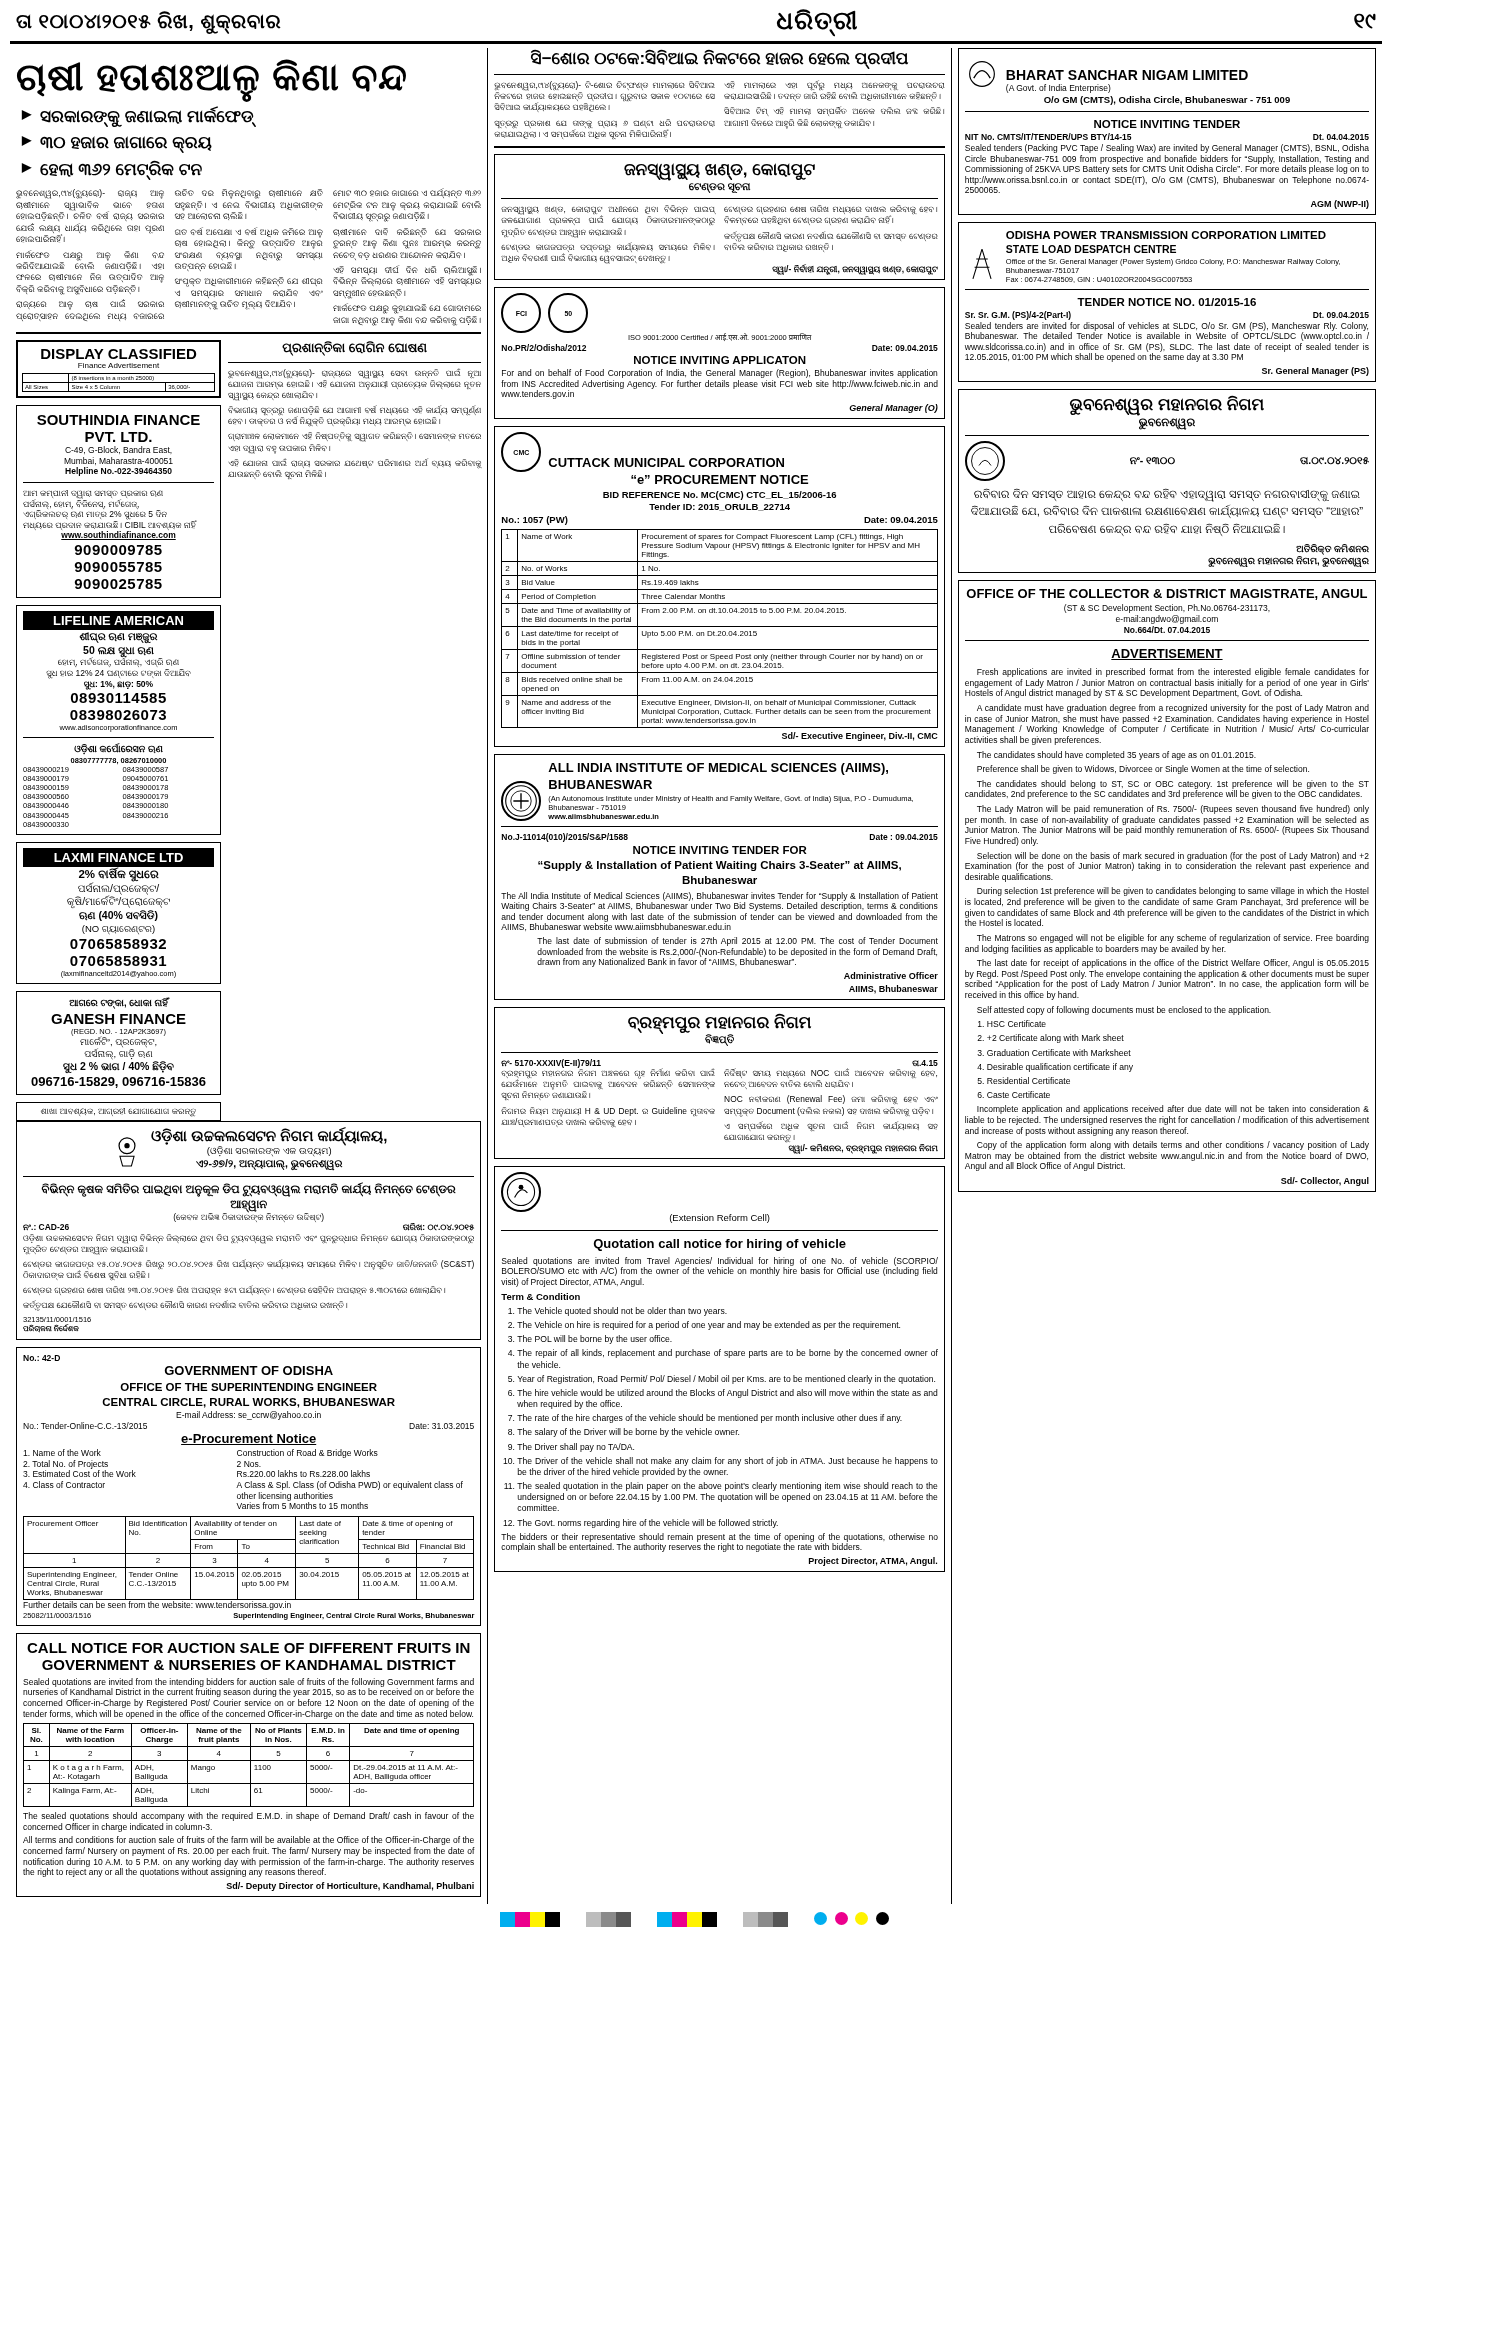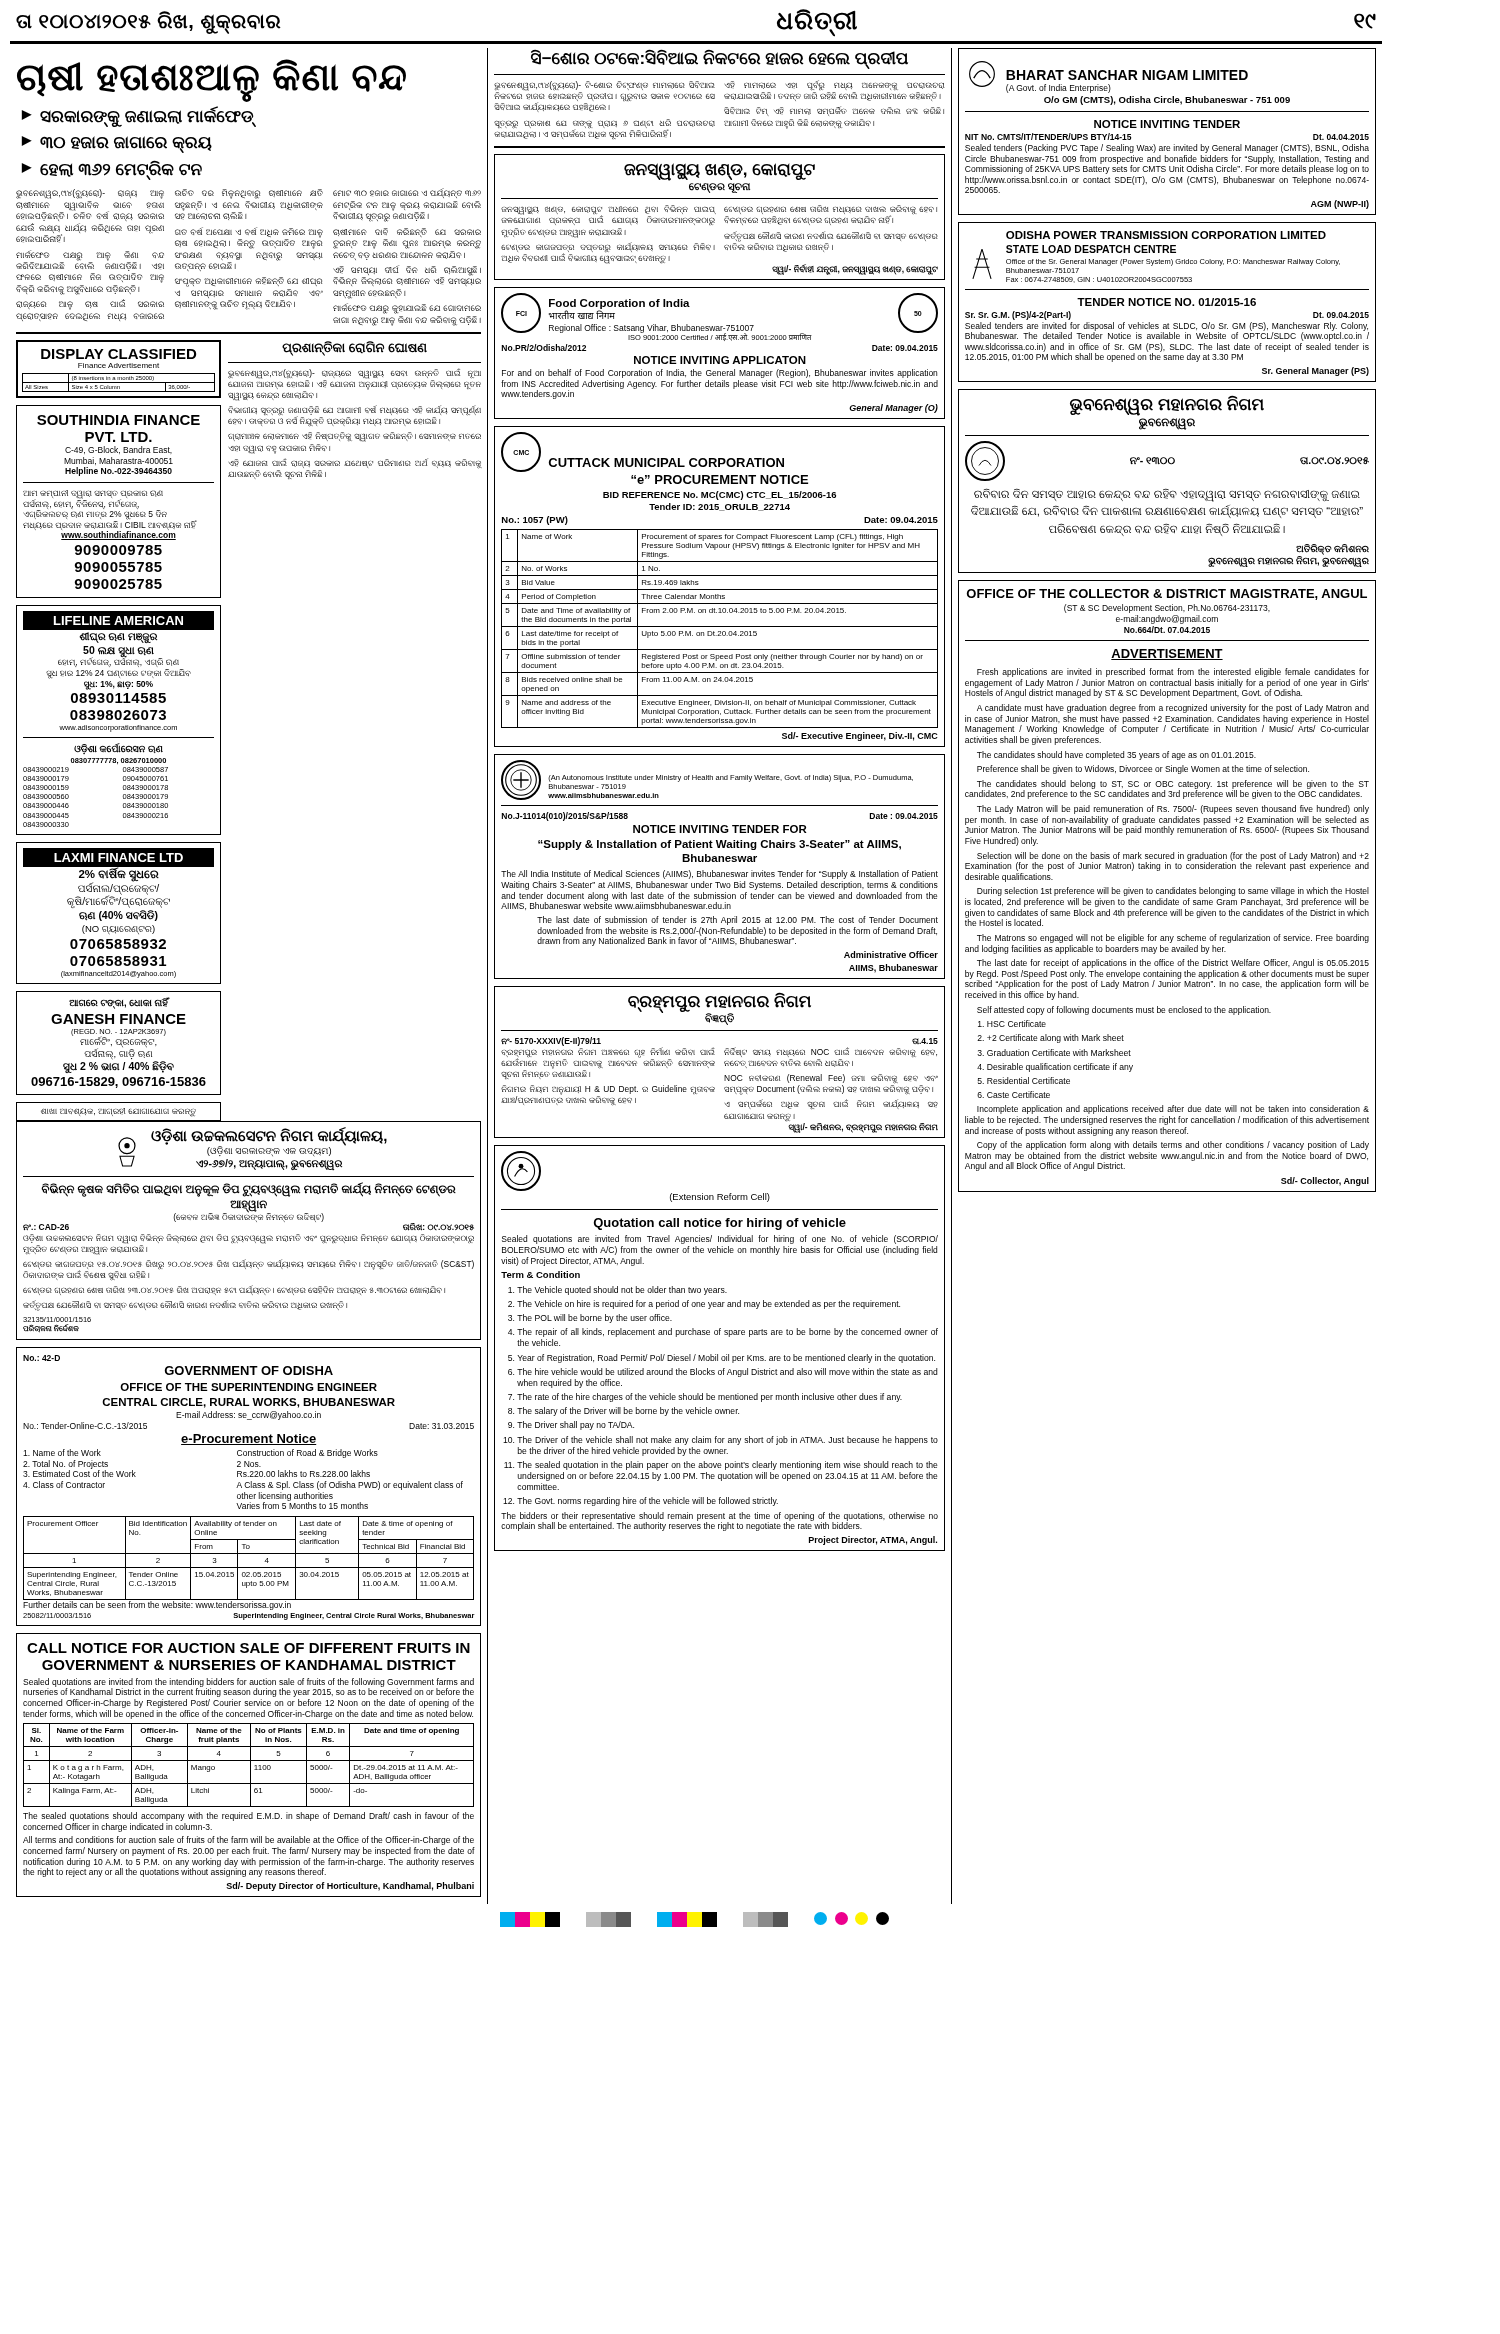--- a/index.html
+++ b/index.html
@@ -430,25 +430,20 @@
           <p>ଟେଣ୍ଡର କାଗଜପତ୍ର ଦପ୍ତରରୁ କାର୍ଯ୍ୟାଳୟ ସମୟରେ ମିଳିବ। ଅଧିକ ବିବରଣୀ ପାଇଁ ବିଭାଗୀୟ ୱେବସାଇଟ୍ ଦେଖନ୍ତୁ।</p>
           <p>ଟେଣ୍ଡର ଗ୍ରହଣର ଶେଷ ତାରିଖ ମଧ୍ୟରେ ଦାଖଲ କରିବାକୁ ହେବ। ବିଳମ୍ବରେ ପହଞ୍ଚିଥିବା ଟେଣ୍ଡର ଗ୍ରହଣ କରାଯିବ ନାହିଁ।</p>
           <p>କର୍ତ୍ତୃପକ୍ଷ କୌଣସି କାରଣ ନଦର୍ଶାଇ ଯେକୌଣସି ବା ସମସ୍ତ ଟେଣ୍ଡର ବାତିଲ କରିବାର ଅଧିକାର ରଖନ୍ତି।</p>
         </div>
         <div class="t8 b right odia">ସ୍ୱା/- ନିର୍ବାହୀ ଯନ୍ତ୍ରୀ, ଜନସ୍ୱାସ୍ଥ୍ୟ ଖଣ୍ଡ, କୋରାପୁଟ</div>
       </div>
 
       <div class="box">
         <div class="logo-row">
           <div class="seal">FCI</div>
-          <div style="flex:1;">
-            <div class="t11 b">Food Corporation of India</div>
-            <div class="t9">भारतीय खाद्य निगम</div>
-            <div class="t8">Regional Office : Satsang Vihar, Bhubaneswar-751007</div>
-          </div>
           <div class="seal">50</div>
         </div>
         <div class="t7 center">ISO 9001:2000 Certified / आई.एस.ओ. 9001:2000 प्रमाणित</div>
         <div style="display:flex;justify-content:space-between;" class="t8 b">
           <span>No.PR/2/Odisha/2012</span>
           <span>Date: 09.04.2015</span>
         </div>
         <div class="t11 b center">NOTICE INVITING APPLICATON</div>
         <div class="t8 just">For and on behalf of Food Corporation of India, the General Manager (Region), Bhubaneswar invites application from INS Accredited Advertising Agency. For further details please visit FCI web site http://www.fciweb.nic.in and www.tenders.gov.in</div>
         <div class="sd i">General Manager (O)</div>
@@ -521,20 +516,21 @@
       <div class="box">
         <div class="logo-row">
           <div class="seal">
             <svg viewBox="0 0 40 40" width="34" height="34">
                 <circle cx="20" cy="20" r="18" fill="none" stroke="#000" stroke-width="1.3"></circle>
                 <circle cx="20" cy="20" r="12" fill="none" stroke="#000" stroke-width="1"></circle>
                 <path d="M20 11 v18 M11 20 h18" stroke="#000" stroke-width="1.6"></path>
               </svg>
           </div>
           <div style="flex:1;">
+            <div class="t12 b">ALL INDIA INSTITUTE OF MEDICAL SCIENCES (AIIMS), BHUBANESWAR</div>
             <div class="t7">(An Autonomous Institute under Ministry of Health and Family Welfare, Govt. of India) Sijua, P.O - Dumuduma, Bhubaneswar - 751019</div>
             <div class="t7 b">www.aiimsbhubaneswar.edu.in</div>
           </div>
         </div>
         <div class="hr"></div>
         <div style="display:flex;justify-content:space-between;" class="t8 b">
           <span>No.J-11014(010)/2015/S&amp;P/1588</span>
           <span>Date : 09.04.2015</span>
         </div>
         <div class="t11 b center">NOTICE INVITING TENDER FOR</div>

